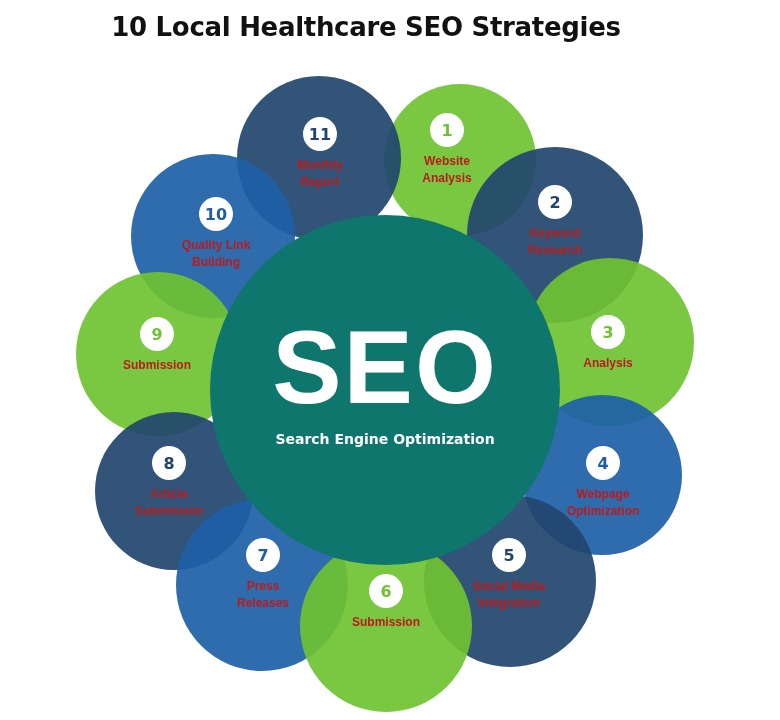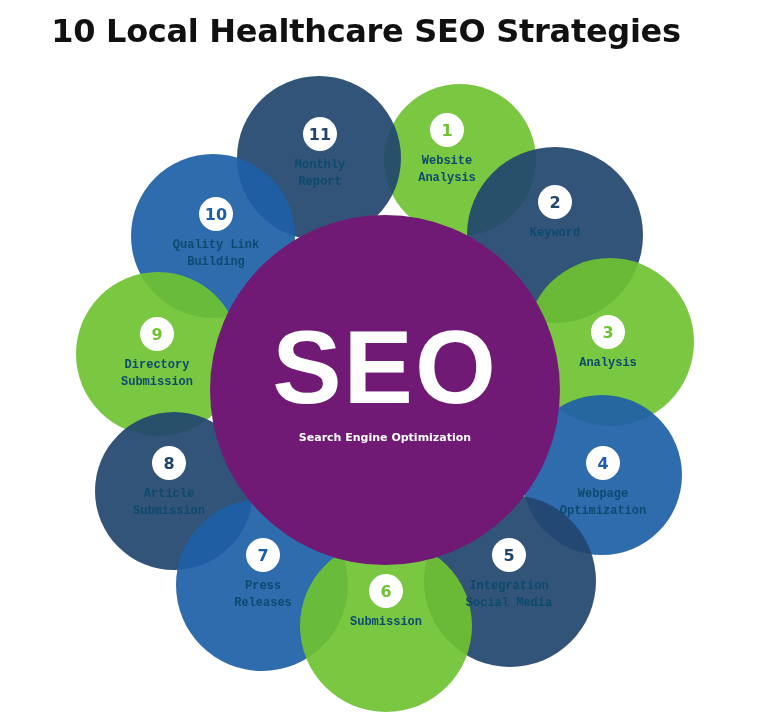--- a/index.html
+++ b/index.html
@@ -1,52 +1,52 @@
 <!DOCTYPE html>
 <html><head>
 <meta charset="utf-8">
 <style>
   html, body { margin: 0; padding: 0; background: #ffffff; }
   body { width: 780px; height: 720px; position: relative; overflow: hidden; font-family: "DejaVu Sans", sans-serif; }
   .title {
     position: absolute; left: 0; top: 12px; width: 732px; text-align: center;
-    font-family: "DejaVu Sans", sans-serif; font-weight: bold; font-size: 32px;
+    font-family: "DejaVu Sans", sans-serif; font-weight: bold; font-size: 26px;
     color: #111111; letter-spacing: -0.3px;
   }
   .stage { position: absolute; left: 0; top: 0; width: 780px; height: 720px; }
   .circle {
     position: absolute; border-radius: 50%;
     opacity: 0.92;
   }
   .green { background: #6fc232; }
   .navy  { background: #22456e; }
   .blue  { background: #1d5fa7; }
   .center-circle {
-    position: absolute; border-radius: 50%; background: #701a75;
+    position: absolute; border-radius: 50%; background: #0f766e;
     left: 210px; top: 215px; width: 350px; height: 350px; z-index: 20;
   }
   .seo-big {
     position: absolute; left: 0; top: 100px; width: 350px; text-align: center;
     color: #ffffff; font-family: "Liberation Sans", sans-serif; font-weight: bold;
     font-size: 104px; letter-spacing: 2px; line-height: 1;
   }
   .seo-sub {
     position: absolute; left: 0; top: 216px; width: 350px; text-align: center;
-    color: #ffffff; font-family: "DejaVu Sans", sans-serif; font-weight: bold; font-size: 11px;
+    color: #ffffff; font-family: "DejaVu Sans", sans-serif; font-weight: bold; font-size: 14px;
   }
   .item {
     position: absolute; width: 150px; text-align: center; z-index: 30;
   }
   .badge {
     width: 34px; height: 34px; border-radius: 50%; background: #ffffff;
     margin: 0 auto 6px auto; display: flex; align-items: center; justify-content: center;
     font-family: "DejaVu Sans", sans-serif; font-weight: bold; font-size: 16px; text-align: right;
   }
   .label {
-    color: #0c4a6e; font-family: Liberation Mono, monospace; font-weight: bold;
+    color: #b91c1c; font-family: Liberation Sans, sans-serif; font-weight: bold;
     font-size: 12px; line-height: 17px;
   }
 </style>
 </head>
 <body>
 
 <div class="title">10 Local Healthcare SEO Strategies</div>
 
 <div class="stage">
 
@@ -69,37 +69,38 @@
 
   <div class="item" style="left:372px;top:113px;">
     <div class="badge" style="color:#6fc232;">1</div>
     <div class="label">Website</div>
     <div class="label">Analysis</div>
   </div>
 
   <div class="item" style="left:480px;top:185px;">
     <div class="badge" style="color:#22456e;">2</div>
     <div class="label">Keyword</div>
+    <div class="label">Research</div>
   </div>
 
   <div class="item" style="left:533px;top:315px;">
     <div class="badge" style="color:#6fc232;">3</div>
     <div class="label">Analysis</div>
   </div>
 
   <div class="item" style="left:528px;top:446px;">
     <div class="badge" style="color:#1d5fa7;">4</div>
     <div class="label">Webpage</div>
     <div class="label">Optimization</div>
   </div>
 
   <div class="item" style="left:434px;top:538px;">
     <div class="badge" style="color:#22456e;">5</div>
+    <div class="label">Social Media</div>
     <div class="label">Integration</div>
-    <div class="label">Social Media</div>
   </div>
 
   <div class="item" style="left:311px;top:574px;">
     <div class="badge" style="color:#6fc232;">6</div>
     <div class="label">Submission</div>
   </div>
 
   <div class="item" style="left:188px;top:538px;">
     <div class="badge" style="color:#1d5fa7;">7</div>
     <div class="label">Press</div>
@@ -107,21 +108,20 @@
   </div>
 
   <div class="item" style="left:94px;top:446px;">
     <div class="badge" style="color:#22456e;">8</div>
     <div class="label">Article</div>
     <div class="label">Submission</div>
   </div>
 
   <div class="item" style="left:82px;top:317px;">
     <div class="badge" style="color:#6fc232;">9</div>
-    <div class="label">Directory</div>
     <div class="label">Submission</div>
   </div>
 
   <div class="item" style="left:141px;top:197px;">
     <div class="badge" style="color:#1d5fa7;">10</div>
     <div class="label">Quality Link</div>
     <div class="label">Building</div>
   </div>
 
   <div class="item" style="left:245px;top:117px;">

